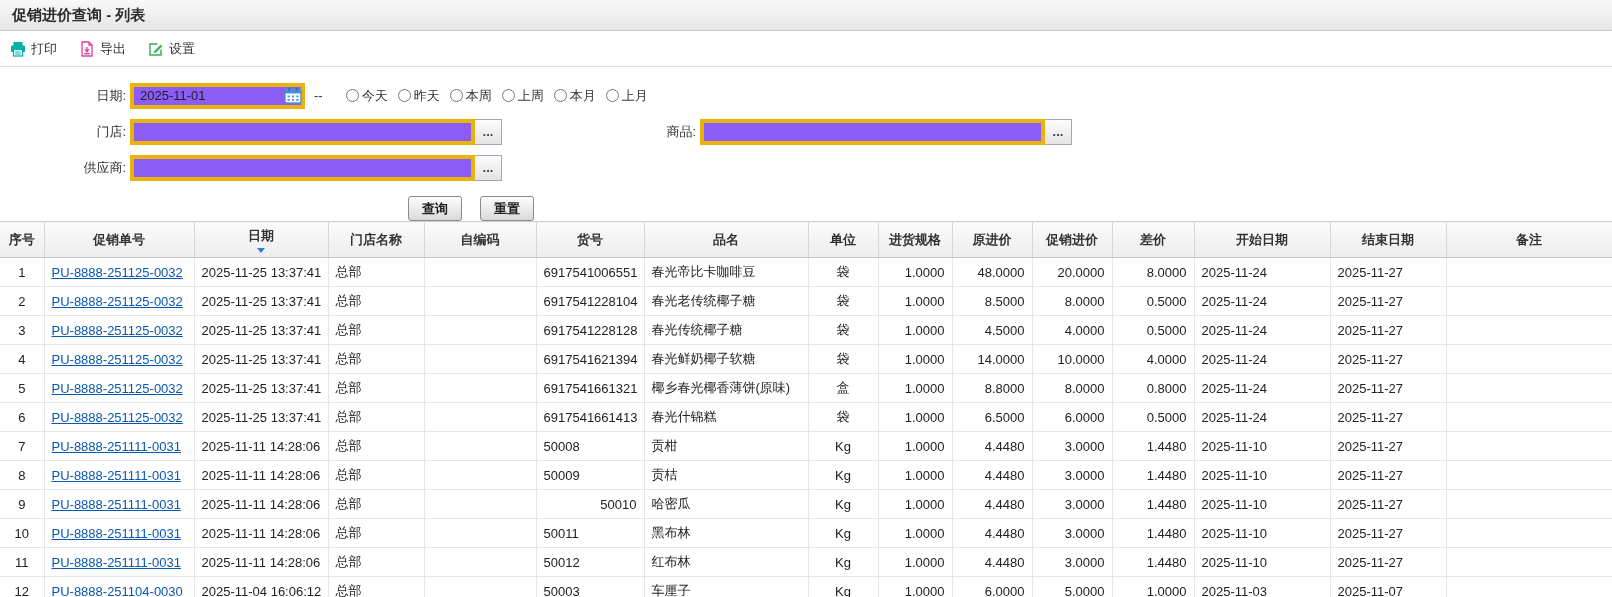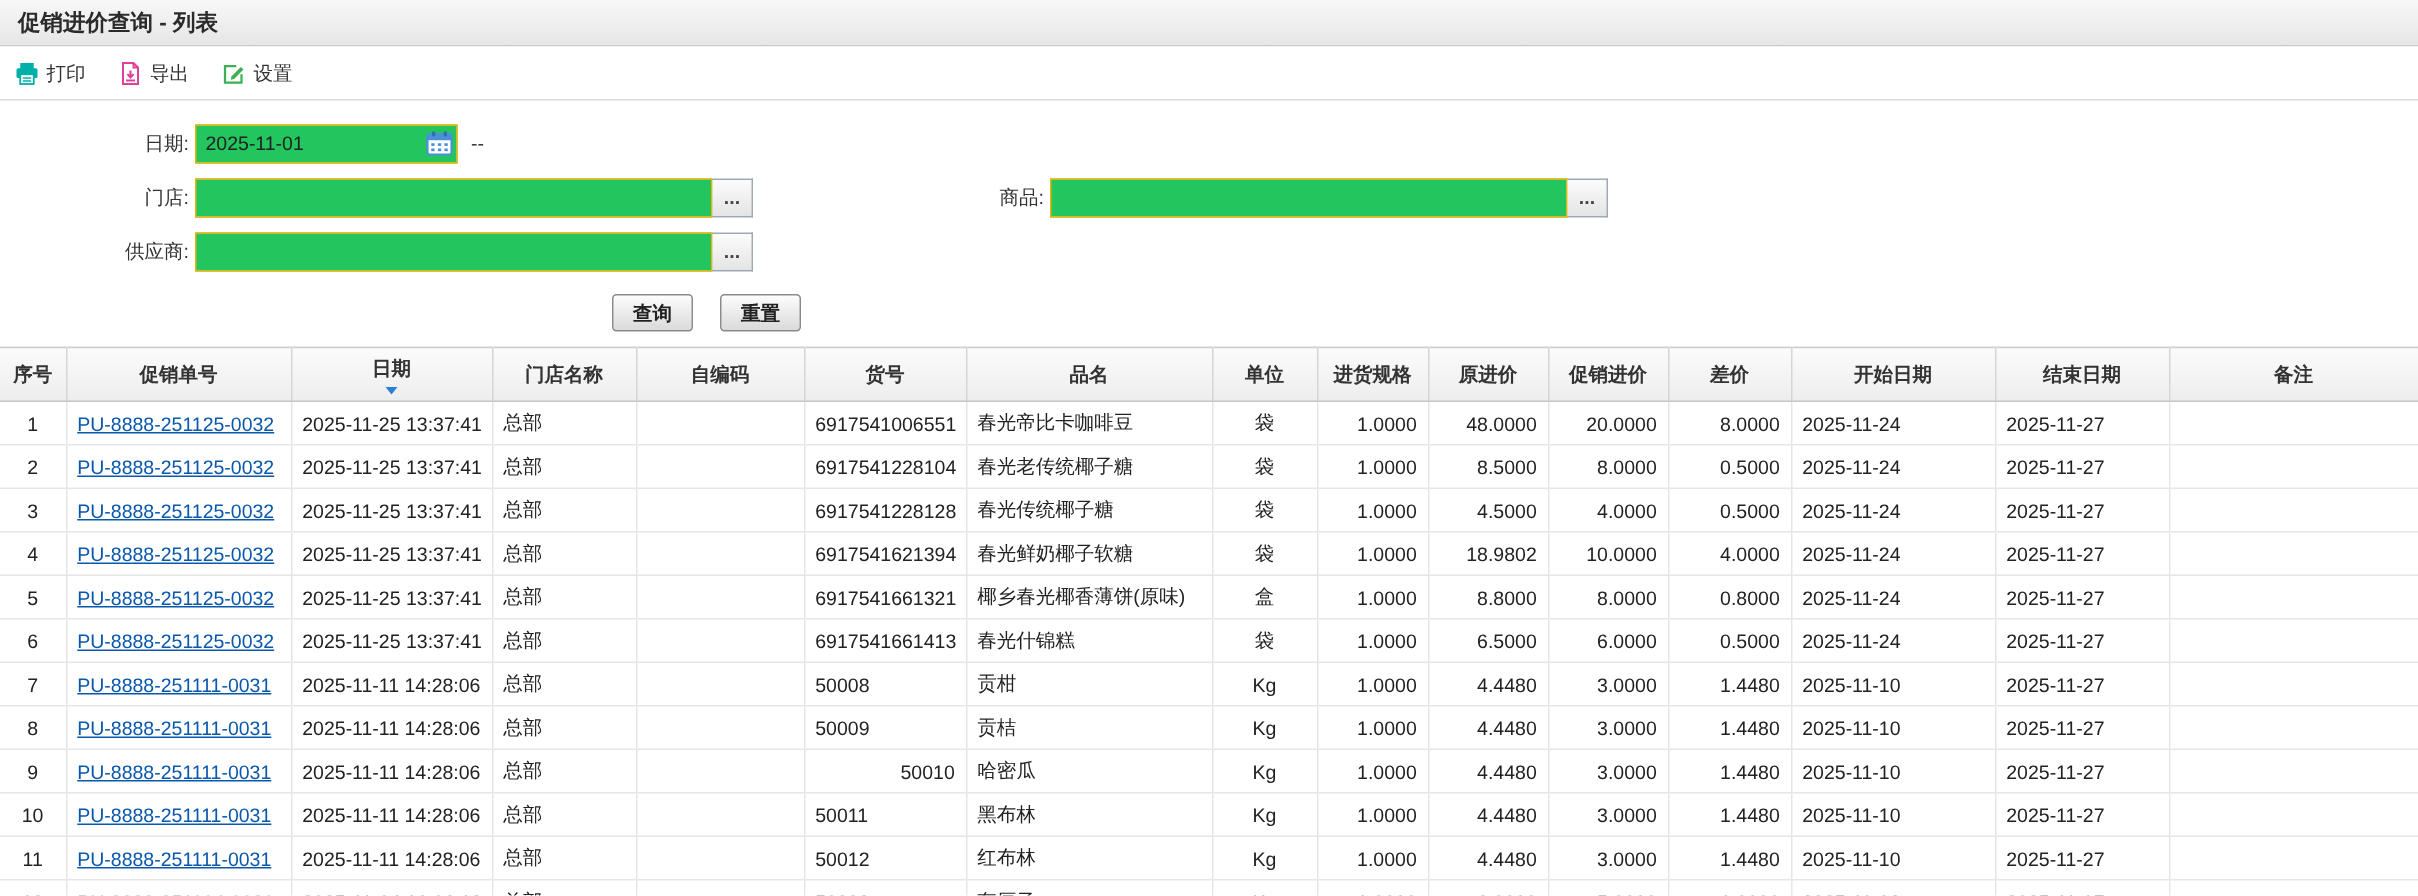--- a/index.html
+++ b/index.html
@@ -17,33 +17,33 @@
   .tool { display:flex; align-items:center; gap:5px; margin-right:22px; cursor:pointer;
     font-size:13px; color:#333; text-decoration:none; }
   .tool svg { display:block; }
 
   
   .filters { padding-top:15px; }
   .frow { display:flex; align-items:center; margin-bottom:9px; height:27px; }
   .flabel { width:130px; text-align:right; font-size:13px; color:#333; padding-right:4px; flex:0 0 auto; }
   .flabel2 { margin-left:152px; width:46px; text-align:right; font-size:13px; color:#333; padding-right:4px; flex:0 0 auto; }
   .input-wrap { position:relative; display:inline-flex; align-items:center; }
-  .txt { height:26px; border:1px solid #eab308; background:#22c55e; font-size:13px;
+  .txt { height:26px; border:4px solid #eab308; background:#8b5cf6; font-size:13px;
     padding:0 6px; font-family:"Liberation Sans", sans-serif; color:#222; }
   .date-input { width:175px; padding-right:26px; }
   .cal-btn { position:absolute; right:3px; top:4px; cursor:pointer; }
   .sep { margin:0 9px; font-size:13px; color:#333; }
   .radios { display:flex; align-items:center; margin-left:14px; gap:10px; }
   .radio-item { display:flex; align-items:center; gap:3px; font-size:13px; color:#333; cursor:pointer; }
   .radio-item input { width:13px; height:13px; margin:0; }
   .wide-input { width:345px; }
   .dots-btn { width:27px; height:26px; border:1px solid #9daab5; border-left:none;
     background:linear-gradient(#fcfcfc,#e4e4e4); font-size:13px; font-weight:bold; color:#444;
     cursor:pointer; line-height:20px; }
-  .btnrow { margin-left:408px; margin-top:15px; margin-bottom:10px; display:flex; gap:18px; }
+  .btnrow { margin-left:408px; margin-top:15px; display:flex; gap:18px; }
   .act-btn { min-width:52px; height:25px; padding:0 13px; font-size:13px; font-weight:bold; color:#222;
     border:1px solid #8a8a8a; border-radius:3px; background:linear-gradient(#fdfdfd,#dadada); cursor:pointer;
     font-family:"Liberation Sans", sans-serif; }
 
   
   table { border-collapse:collapse; table-layout:fixed; width:1612px; border-top:1px solid #cfcfcf; }
   th { background:linear-gradient(#fbfbfb,#ededed); border-right:1px solid #d6d6d6;
     border-bottom:1px solid #c6c6c6; font-size:13px; font-weight:bold; color:#333;
     padding:5px 4px 4px; text-align:center; vertical-align:middle; cursor:pointer; }
   th .sort-arrow { width:0; height:0; margin:3px auto 0; border-left:4px solid transparent;
@@ -110,20 +110,46 @@
               <rect x="7.9" y="8.5" width="2.2" height="1.8"></rect>
               <rect x="12.3" y="8.5" width="2.2" height="1.8"></rect>
             <rect x="3.5" y="12" width="2.2" height="1.8"></rect>
               <rect x="7.9" y="12" width="2.2" height="1.8"></rect>
               <rect x="12.3" y="12" width="2.2" height="1.8"></rect>
           </g>
         </svg>
       </span>
     </span>
     <span class="sep">--</span>
+    <span class="radios" id="quick-ranges">
+        <label class="radio-item">
+          <input type="radio" name="quickrange" style="">
+          <span>今天</span>
+        </label>
+        <label class="radio-item">
+          <input type="radio" name="quickrange" style="">
+          <span>昨天</span>
+        </label>
+        <label class="radio-item">
+          <input type="radio" name="quickrange" style="">
+          <span>本周</span>
+        </label>
+        <label class="radio-item">
+          <input type="radio" name="quickrange" style="">
+          <span>上周</span>
+        </label>
+        <label class="radio-item">
+          <input type="radio" name="quickrange" style="">
+          <span>本月</span>
+        </label>
+        <label class="radio-item">
+          <input type="radio" name="quickrange" style="">
+          <span>上月</span>
+        </label>
+      </span>
   </div>
 
   <div class="frow">
     <span class="flabel">门店:</span>
     <input class="txt wide-input" type="text" value="" style="">
     <button class="dots-btn">...</button>
     <span class="flabel2">商品:</span>
     <input class="txt wide-input" type="text" value="" style="">
     <button class="dots-btn">...</button>
   </div>
@@ -232,21 +258,21 @@
       <tr>
         <td style="text-align: center;">4</td>
         <td style="text-align: left;"><a href="#" class="order-link">PU-8888-251125-0032</a></td>
         <td style="text-align: left;">2025-11-25 13:37:41</td>
         <td style="text-align: left;">总部</td>
         <td style="text-align: left;"></td>
         <td style="text-align: left;">6917541621394</td>
         <td style="text-align: left;">春光鲜奶椰子软糖</td>
         <td style="text-align: center;">袋</td>
         <td style="text-align: right;">1.0000</td>
-        <td style="text-align: right;">18.9802</td>
+        <td style="text-align: right;">14.0000</td>
         <td style="text-align: right;">10.0000</td>
         <td style="text-align: right;">4.0000</td>
         <td style="text-align: left;">2025-11-24</td>
         <td style="text-align: left;">2025-11-27</td>
         <td style="text-align: left;"></td>
       </tr>
       <tr>
         <td style="text-align: center;">5</td>
         <td style="text-align: left;"><a href="#" class="order-link">PU-8888-251125-0032</a></td>
         <td style="text-align: left;">2025-11-25 13:37:41</td>

